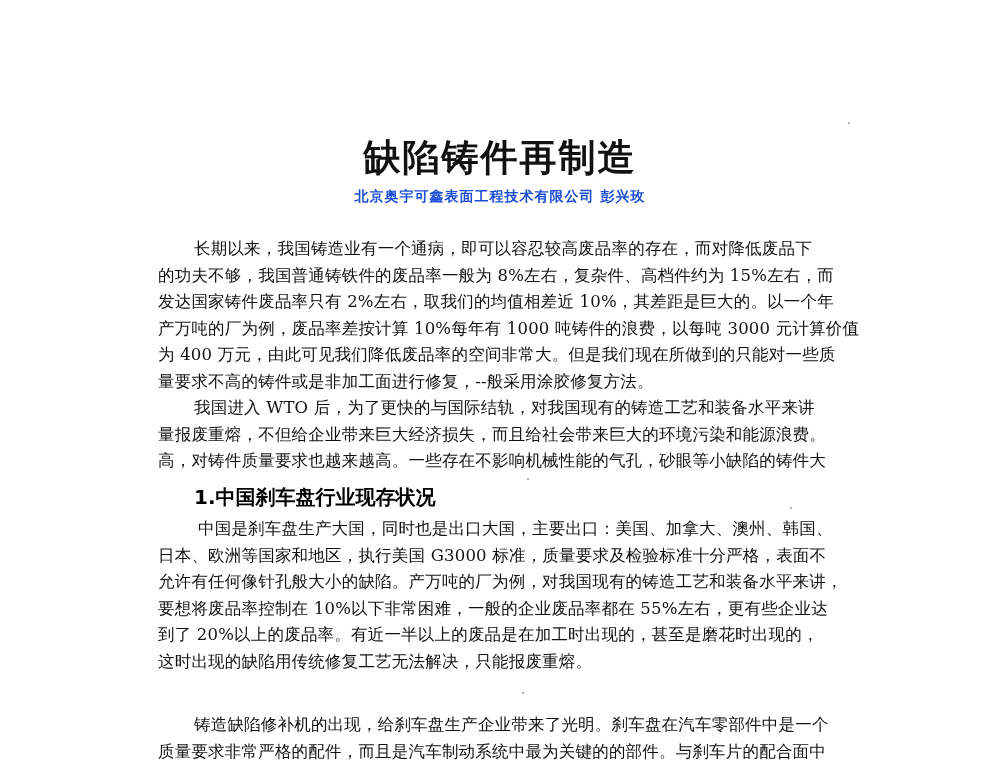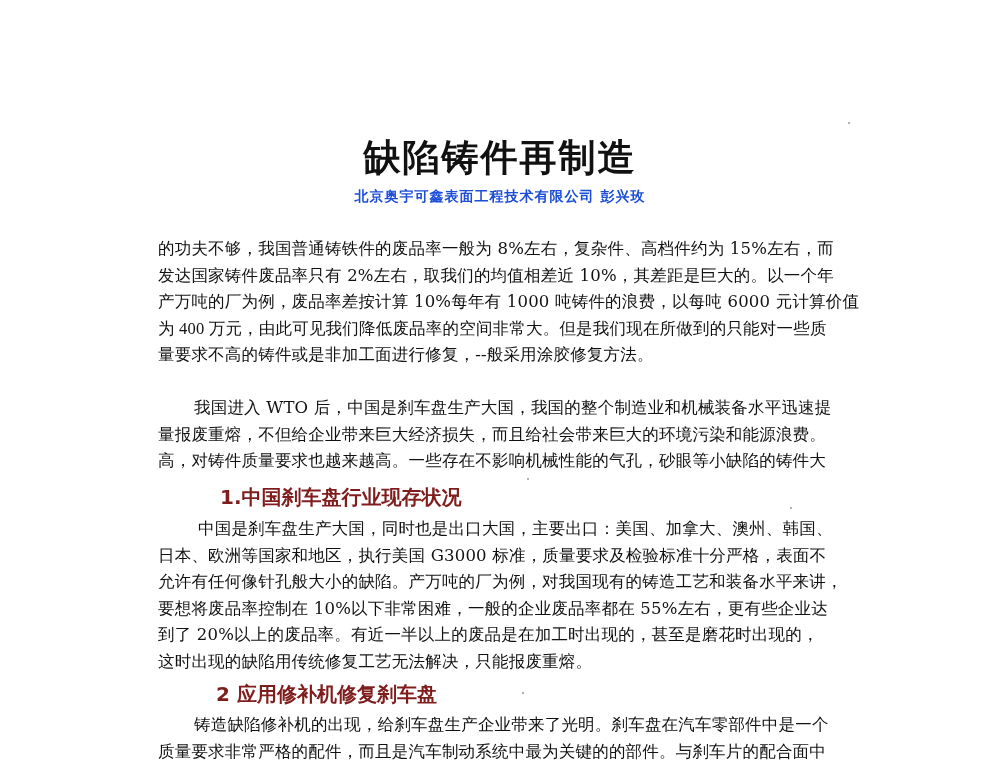--- a/index.html
+++ b/index.html
@@ -6,62 +6,62 @@
   body { width:1000px; height:760px; overflow:hidden; position:relative;
          font-family:"DejaVu Serif", "Liberation Serif", serif; color:#111; }
   .page { position:absolute; left:0; top:0; width:1000px; height:760px; background:#fff;padding-left:34px; }
   .title { position:absolute; top:133px; left:0; width:1000px; text-align:center;
            font-family:"DejaVu Sans", sans-serif; font-size:37px; font-weight:bold; letter-spacing:2px; color:#111; }
   .author { position:absolute; top:188px; left:0; width:1000px; text-align:center;
             font-size:14px; font-weight:bold; letter-spacing:1px; color:#1d4ed8; }
   .para { position:absolute; left:158px; width:700px; font-size:16.5px; line-height:26.5px;
           text-align:justify; letter-spacing:0.2px; }
   .indent { text-indent:36px; }
-  .heading { position:absolute; font-family:"DejaVu Sans", sans-serif; font-size:20px; font-weight:bold; color:#7f1d1d;margin-left:26px; }
+  .heading { position:absolute; font-family:"DejaVu Sans", sans-serif; font-size:20px; font-weight:bold; color:#000000; }
   .line { display:block; white-space:nowrap; }
   .speck { position:absolute; width:2px; height:2px; background:#999; border-radius:1px; }
 </style>
 </head>
 <body>
 
 <div class="page">
 
   <div class="speck" style="left:848px;top:122px;"></div>
   <div class="speck" style="left:527px;top:478px;"></div>
   <div class="speck" style="left:790px;top:507px;"></div>
   <div class="speck" style="left:522px;top:692px;"></div>
 
   <div class="title">缺陷铸件再制造</div>
   <div class="author">北京奥宇可鑫表面工程技术有限公司 彭兴玫</div>
 
   <div class="para indent" style="top:236px;">
+    <span class="line" style="padding-left:36px;text-indent:0;">长期以来，我国铸造业有一个通病，即可以容忍较高废品率的存在，而对降低废品下</span>
     <span class="line" style="text-indent:0;">的功夫不够，我国普通铸铁件的废品率一般为 8%左右，复杂件、高档件约为 15%左右，而</span>
     <span class="line" style="text-indent:0;">发达国家铸件废品率只有 2%左右，取我们的均值相差近 10%，其差距是巨大的。以一个年</span>
-    <span class="line" style="text-indent:0;">产万吨的厂为例，废品率差按计算 10%每年有 1000 吨铸件的浪费，以每吨 6000 元计算价值</span>
-    <span class="line" style="text-indent:0;font-family:Liberation Serif, serif;">为 400 万元，由此可见我们降低废品率的空间非常大。但是我们现在所做到的只能对一些质</span>
+    <span class="line" style="text-indent:0;">产万吨的厂为例，废品率差按计算 10%每年有 1000 吨铸件的浪费，以每吨 3000 元计算价值</span>
+    <span class="line" style="text-indent:0;">为 400 万元，由此可见我们降低废品率的空间非常大。但是我们现在所做到的只能对一些质</span>
     <span class="line" style="text-indent:0;font-family:Liberation Serif, serif;">量要求不高的铸件或是非加工面进行修复，--般采用涂胶修复方法。</span>
   </div>
 
   <div class="para" style="top:395px;">
-    <span class="line" style="padding-left:36px;">我国进入 WTO 后，中国是刹车盘生产大国，我国的整个制造业和机械装备水平迅速提</span>
+    <span class="line" style="padding-left:36px;">我国进入 WTO 后，为了更快的与国际结轨，对我国现有的铸造工艺和装备水平来讲</span>
     <span class="line">量报废重熔，不但给企业带来巨大经济损失，而且给社会带来巨大的环境污染和能源浪费。</span>
     <span class="line">高，对铸件质量要求也越来越高。一些存在不影响机械性能的气孔，砂眼等小缺陷的铸件大</span>
   </div>
 
   <div class="heading" style="top:484px;left:194px;">1.中国刹车盘行业现存状况</div>
 
   <div class="para" style="top:516px;">
     <span class="line" style="padding-left:40px;">中国是刹车盘生产大国，同时也是出口大国，主要出口：美国、加拿大、澳州、韩国、</span>
     <span class="line">日本、欧洲等国家和地区，执行美国 G3000 标准，质量要求及检验标准十分严格，表面不</span>
     <span class="line">允许有任何像针孔般大小的缺陷。产万吨的厂为例，对我国现有的铸造工艺和装备水平来讲，</span>
     <span class="line">要想将废品率控制在 10%以下非常困难，一般的企业废品率都在 55%左右，更有些企业达</span>
     <span class="line">到了 20%以上的废品率。有近一半以上的废品是在加工时出现的，甚至是磨花时出现的，</span>
     <span class="line">这时出现的缺陷用传统修复工艺无法解决，只能报废重熔。</span>
   </div>
 
-  <div class="heading" style="top:681px;left:190px;">2 应用修补机修复刹车盘</div>
 
   <div class="para" style="top:712px;">
     <span class="line" style="padding-left:36px;">铸造缺陷修补机的出现，给刹车盘生产企业带来了光明。刹车盘在汽车零部件中是一个</span>
     <span class="line">质量要求非常严格的配件，而且是汽车制动系统中最为关键的的部件。与刹车片的配合面中</span>
   </div>
 
 </div>
 
 </body></html>

